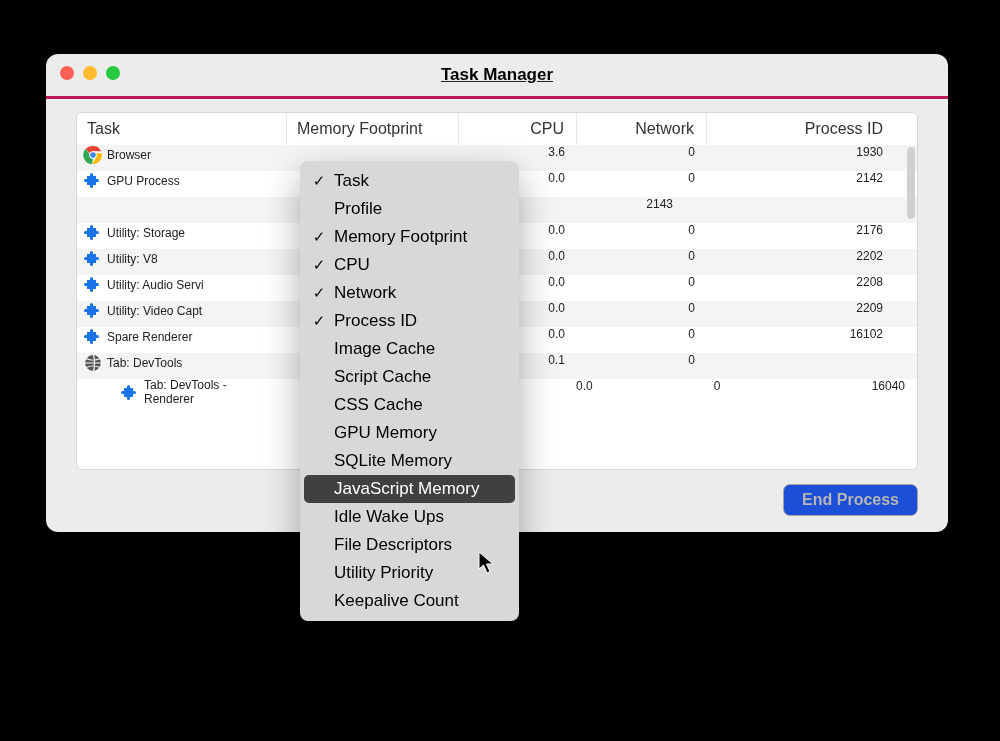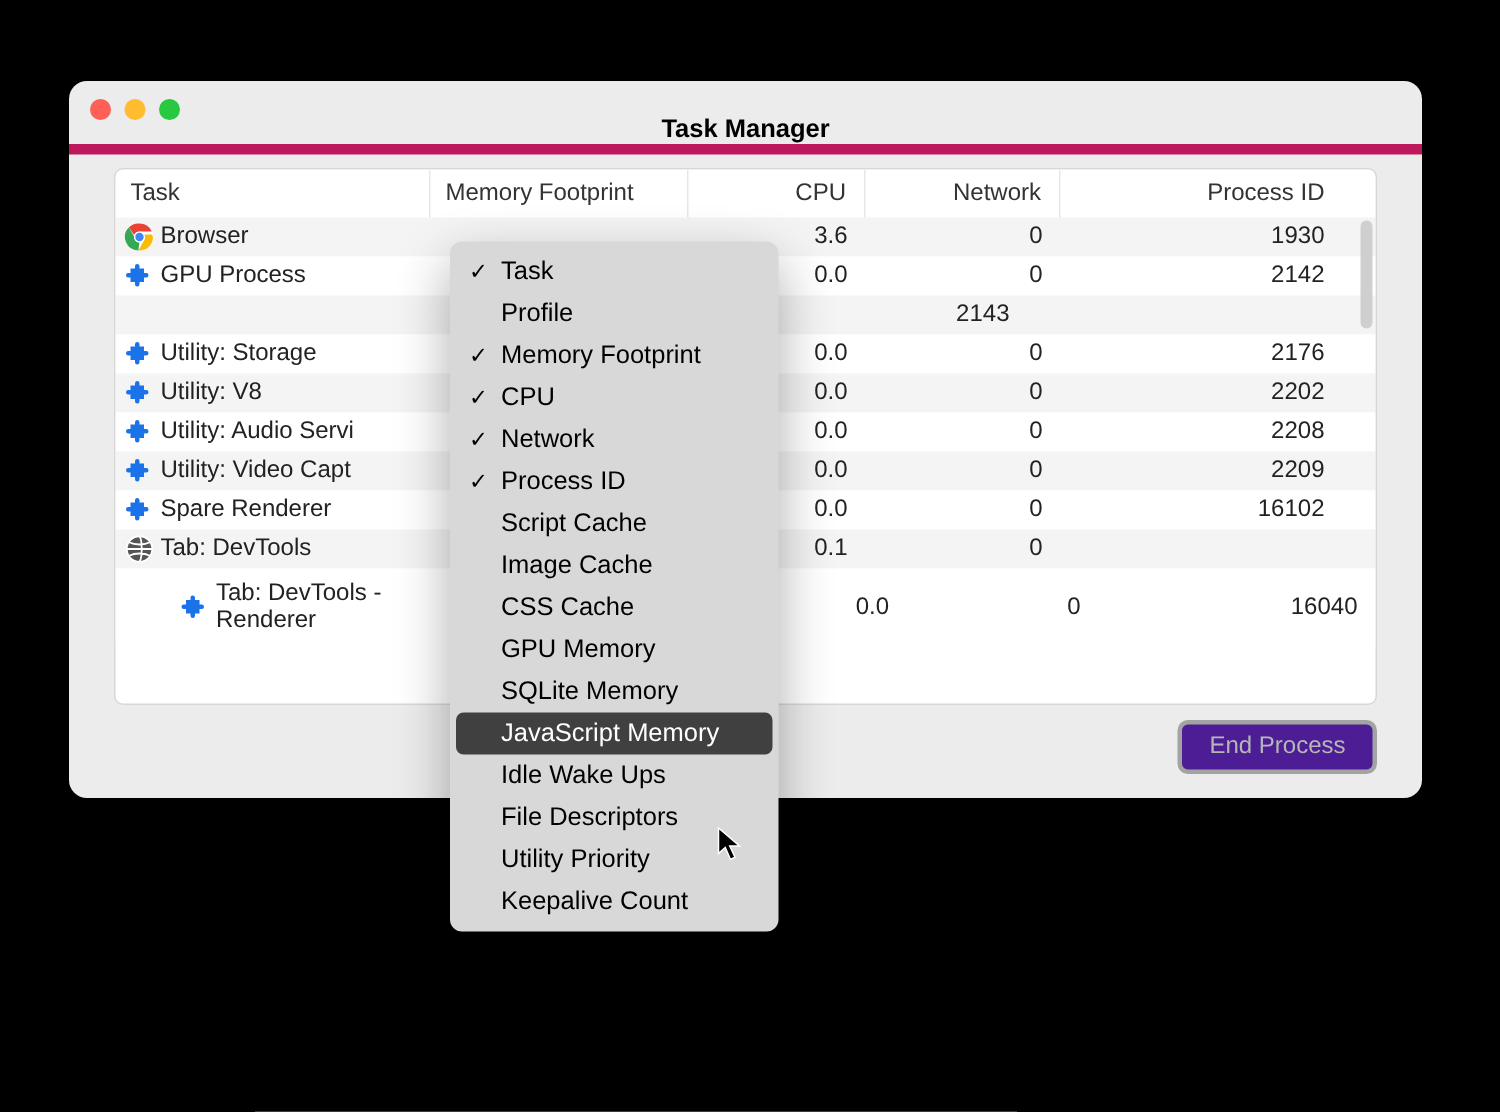--- a/index.html
+++ b/index.html
@@ -21,24 +21,25 @@
     width: 902px;
     height: 478px;
     background: #ececec;
     border-radius: 12px;
     box-shadow: 0 20px 50px rgba(0,0,0,0.5);
     overflow: visible;
   }
   .titlebar {
     position: relative;
     height: 42px;
-    border-bottom: 7px solid #be185d;
-    display: flex;
-    align-items: flex-end;
+    border-bottom: 3px solid #be185d;
+    display: flex;
+    align-items: center;
     justify-content: center;
+    text-decoration: underline;
   }
   .traffic-lights {
     position: absolute;
     left: 14px;
     top: 12px;
     display: flex;
     gap: 9px;
   }
   .traffic-lights span {
     width: 14px;
@@ -84,23 +85,23 @@
   }
   .header-row .col-task   { width: 210px; padding-left: 10px; }
   .header-row .col-mem    { width: 172px; padding-left: 10px; }
   .header-row .col-cpu    { width: 118px; justify-content: flex-end; padding-right: 12px; }
   .header-row .col-net    { width: 130px; justify-content: flex-end; padding-right: 12px; }
   .header-row .col-pid    { width: 188px; justify-content: flex-end; padding-right: 12px; border-right: none; }
 
   .body-rows { }
   .row {
     display: flex;
-    align-items: center;
+    align-items: flex-start;
     height: 26px;
-    font-size: 16px;
+    font-size: 12px;
   }
   .row:nth-child(odd)  { background: #f4f4f4; }
   .row:nth-child(even) { background: #ffffff; }
   .row.double { height: 52px; }
   .row .col { box-sizing: border-box; }
   .row .col-task {
     width: 210px;
     padding-left: 6px;
     display: flex;
     align-items: center;
@@ -129,26 +130,27 @@
     align-items: center;
     justify-content: center;
   }
   .icon svg { width: 20px; height: 20px; }
 
   
   .footer-btn {
     position: absolute;
     right: 30px;
     bottom: 16px;
-    background: #4c1d95;
-    border: 3px solid #a3a3a3;
+    background: #1d4ed8;
+    border: 1px solid #a3a3a3;
     color: #b6b6b6;
     font-size: 16px;
     padding: 6px 18px;
     border-radius: 7px;
+    font-weight: bold;
   }
 
   
   .context-menu {
     position: absolute;
     left: 300px;
     top: 161px;
     width: 219px;
     background: #d8d8d8;
     border-radius: 8px;
@@ -393,25 +395,25 @@
     <div class="menu-item">
       <span class="check">✓</span>
       <span>Network</span>
     </div>
     <div class="menu-item">
       <span class="check">✓</span>
       <span>Process ID</span>
     </div>
     <div class="menu-item">
       <span class="check"></span>
+      <span>Image Cache</span>
+    </div>
+    <div class="menu-item">
+      <span class="check"></span>
       <span>Script Cache</span>
-    </div>
-    <div class="menu-item">
-      <span class="check"></span>
-      <span>Image Cache</span>
     </div>
     <div class="menu-item">
       <span class="check"></span>
       <span>CSS Cache</span>
     </div>
     <div class="menu-item">
       <span class="check"></span>
       <span>GPU Memory</span>
     </div>
     <div class="menu-item">

